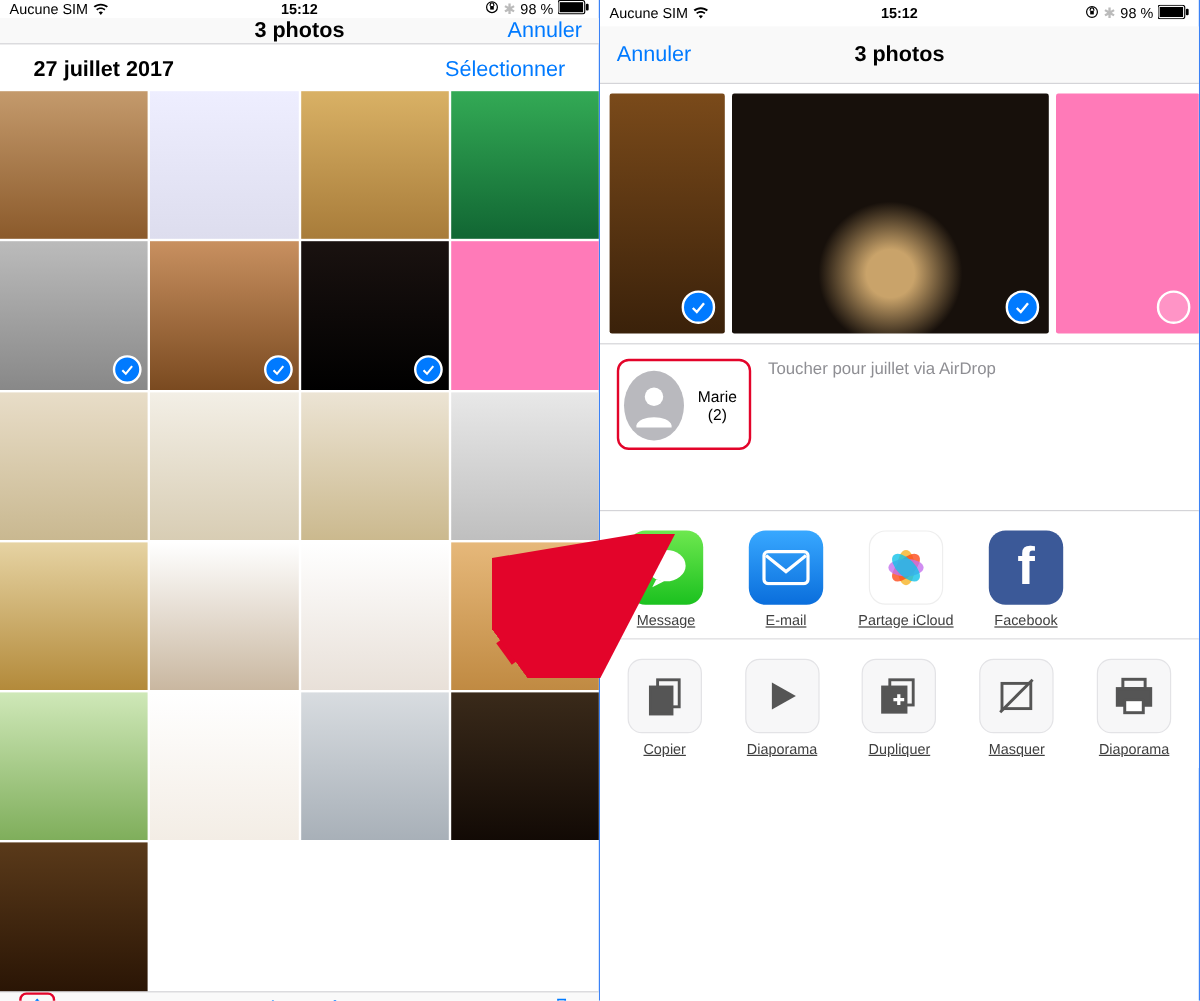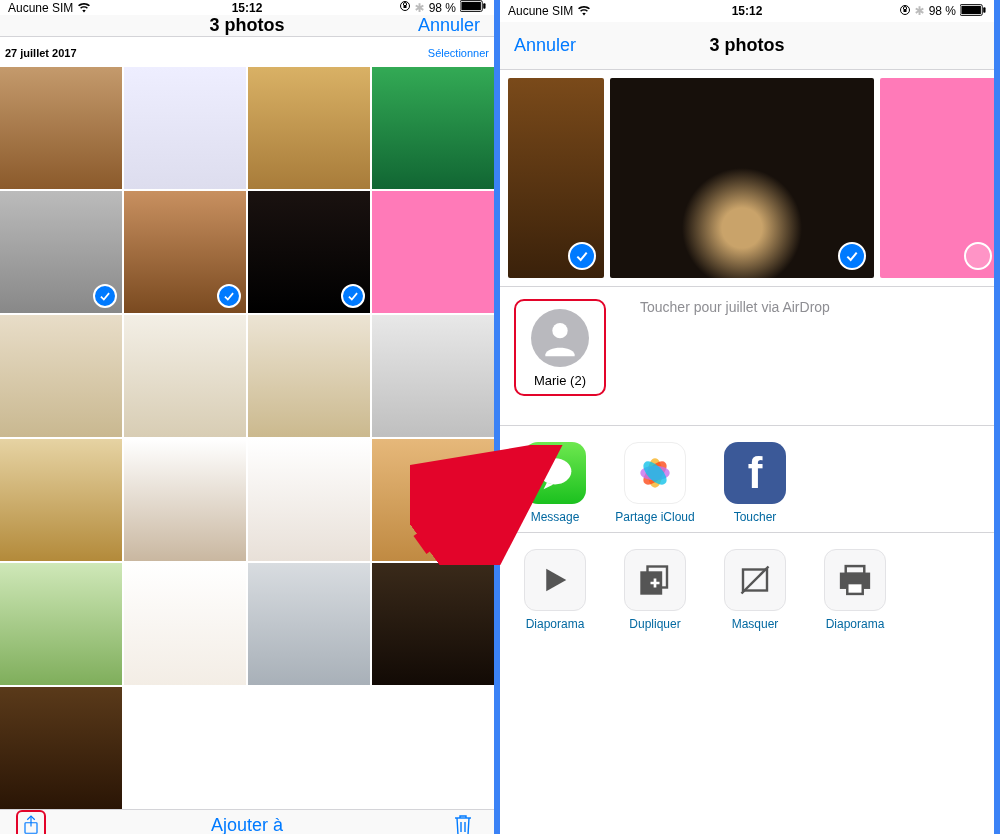--- a/index.html
+++ b/index.html
@@ -11,21 +11,21 @@
     display: flex;
     overflow: hidden;
     position: relative;
   }
   .phone {
     width: 500px;
     height: 834px;
     background: #fff;
     display: flex;
     flex-direction: column;
-    border-right: 6px solid #3b82f6;
+    border-right: 1px solid #3b82f6;
     position: relative;
   }
   .phone:last-child { border-right: none; }
 
   
   .status-bar {
     height: 22px;
     display: flex;
     align-items: center;
     justify-content: space-between;
@@ -48,21 +48,21 @@
     border-bottom: 1px solid #d4d4d8;
     background:#f9f9f9;
   }
   .nav-title { font-size: 18px; font-weight: 700; }
   .nav-left { position:absolute; left:14px; color:#007aff; font-size:18px; }
   .nav-right { position:absolute; right:14px; color:#007aff; font-size:18px; }
 
   
   .section-header {
     display:flex; justify-content:space-between; align-items:center;
-    padding: 10px 5px 8px; font-size:11px;
+    padding: 10px 28px 8px; font-size:18px;
   }
   .section-date { font-weight:600; }
   .section-select { color:#007aff;margin-left:32px; }
 
   
   .photo-grid {
     display:grid;
     grid-template-columns: repeat(4, 1fr);
     gap: 2px;
     padding: 0;
@@ -132,41 +132,41 @@
   .sel.filled { background:#007aff; border:2px solid #fff; display:flex;align-items:center;justify-content:center;}
   .sel.empty { background:rgba(255,255,255,.2); border:2px solid #fff; }
 
   .airdrop-section {
     border-top:1px solid #d4d4d8; border-bottom:1px solid #d4d4d8;
     padding:12px 14px 16px; background:#fff;
     min-height:140px; position:relative;
   }
   .airdrop-hint { color:#8e8e93; font-size:14px; position:absolute; left:140px; top:12px;}
   .airdrop-contact {
-    width:92px; display:flex; flex-direction:column; align-items:center; gap:6px;
+    width:112px; display:flex; flex-direction:row; align-items:center; gap:6px;
     border:2px solid #e3042a; border-radius:10px; padding:8px 4px 6px;
   }
   .airdrop-avatar {
     width:58px; height:58px; border-radius:50%; background:#b9b9be;
     display:flex; align-items:center; justify-content:center;
   }
   .airdrop-name { font-size:13px; text-align:center; }
 
   .app-row, .action-row {
     display:flex; gap:18px; padding:16px 14px 8px; background:#fff;
     border-bottom:1px solid #d4d4d8;
   }
   .app-item, .action-item {
     width:82px; display:flex; flex-direction:column; align-items:center; gap:6px;
   }
   .app-icon {
     width:62px; height:62px; border-radius:14px;
     display:flex; align-items:center; justify-content:center;
   }
-  .app-label, .action-label { font-size:12px; color:#0369a1; line-height:1.2;}
+  .app-label, .action-label { font-size:12px; color:#404040; line-height:1.2;text-decoration:underline;}
   .action-icon {
     width:62px; height:62px; border-radius:12px; background:#f7f7f8;
     border:1px solid #e3e3e6;
     display:flex; align-items:center; justify-content:center;
   }
 
   .ic-msg{background:linear-gradient(#6ee84f,#1bc11f);}
   .ic-mail{background:linear-gradient(#38a8ff,#0a6edc);}
   .ic-photos{background:#fff;border:1px solid #eee;}
   .ic-notes{background:linear-gradient(#ffe46b 32%,#fff 32%);position:relative;}
@@ -351,41 +351,59 @@
     <div class="app-item">
       <div class="app-icon ic-msg">
         <svg width="40" height="36" viewBox="0 0 24 22" fill="#fff">
             <ellipse cx="12" cy="10" rx="10" ry="8"></ellipse>
             <path d="M7 17l-2 4 6-3z"></path>
           </svg>
       </div>
       <div class="app-label">Message</div>
     </div>
     <div class="app-item">
+      <div class="app-icon ic-mail">
+        <svg width="40" height="30" viewBox="0 0 24 18" fill="none" stroke="#fff" stroke-width="1.6">
+            <rect x="1" y="1" width="22" height="16" rx="2"></rect>
+            <path d="M2 3l10 8 10-8"></path>
+          </svg>
+      </div>
+      <div class="app-label">E-mail</div>
+    </div>
+    <div class="app-item">
       <div class="app-icon ic-photos">
         <svg width="44" height="44" viewBox="0 0 24 24">
           <g transform="translate(12,12)">
             <ellipse rx="4" ry="8" fill="#f7b733" opacity=".85"></ellipse>
             <ellipse rx="4" ry="8" fill="#fc4a1a" opacity=".8" transform="rotate(45)"></ellipse>
             <ellipse rx="4" ry="8" fill="#c471ed" opacity=".8" transform="rotate(90)"></ellipse>
             <ellipse rx="4" ry="8" fill="#12c2e9" opacity=".8" transform="rotate(135)"></ellipse>
           </g>
         </svg>
       </div>
       <div class="app-label">Partage iCloud</div>
     </div>
     <div class="app-item">
       <div class="app-icon ic-fb">
         <span style="color:#fff;font-size:44px;font-weight:700;font-family:Arial;">f</span>
       </div>
-      <div class="app-label">Toucher</div>
+      <div class="app-label">Facebook</div>
     </div>
   </div>
 
   <div class="action-row" style="border-bottom:none;">
+    <div class="action-item">
+      <div class="action-icon">
+        <svg width="36" height="36" viewBox="0 0 24 24" fill="none" stroke="#555" stroke-width="1.6">
+            <rect x="8" y="3" width="12" height="15"></rect>
+            <rect x="4" y="7" width="12" height="15" fill="#555"></rect>
+          </svg>
+      </div>
+      <div class="action-label">Copier</div>
+    </div>
     <div class="action-item">
       <div class="action-icon">
         <svg width="30" height="34" viewBox="0 0 24 24" fill="#555">
             <polygon points="5,3 21,12 5,21"></polygon>
           </svg>
       </div>
       <div class="action-label">Diaporama</div>
     </div>
     <div class="action-item">
       <div class="action-icon">

